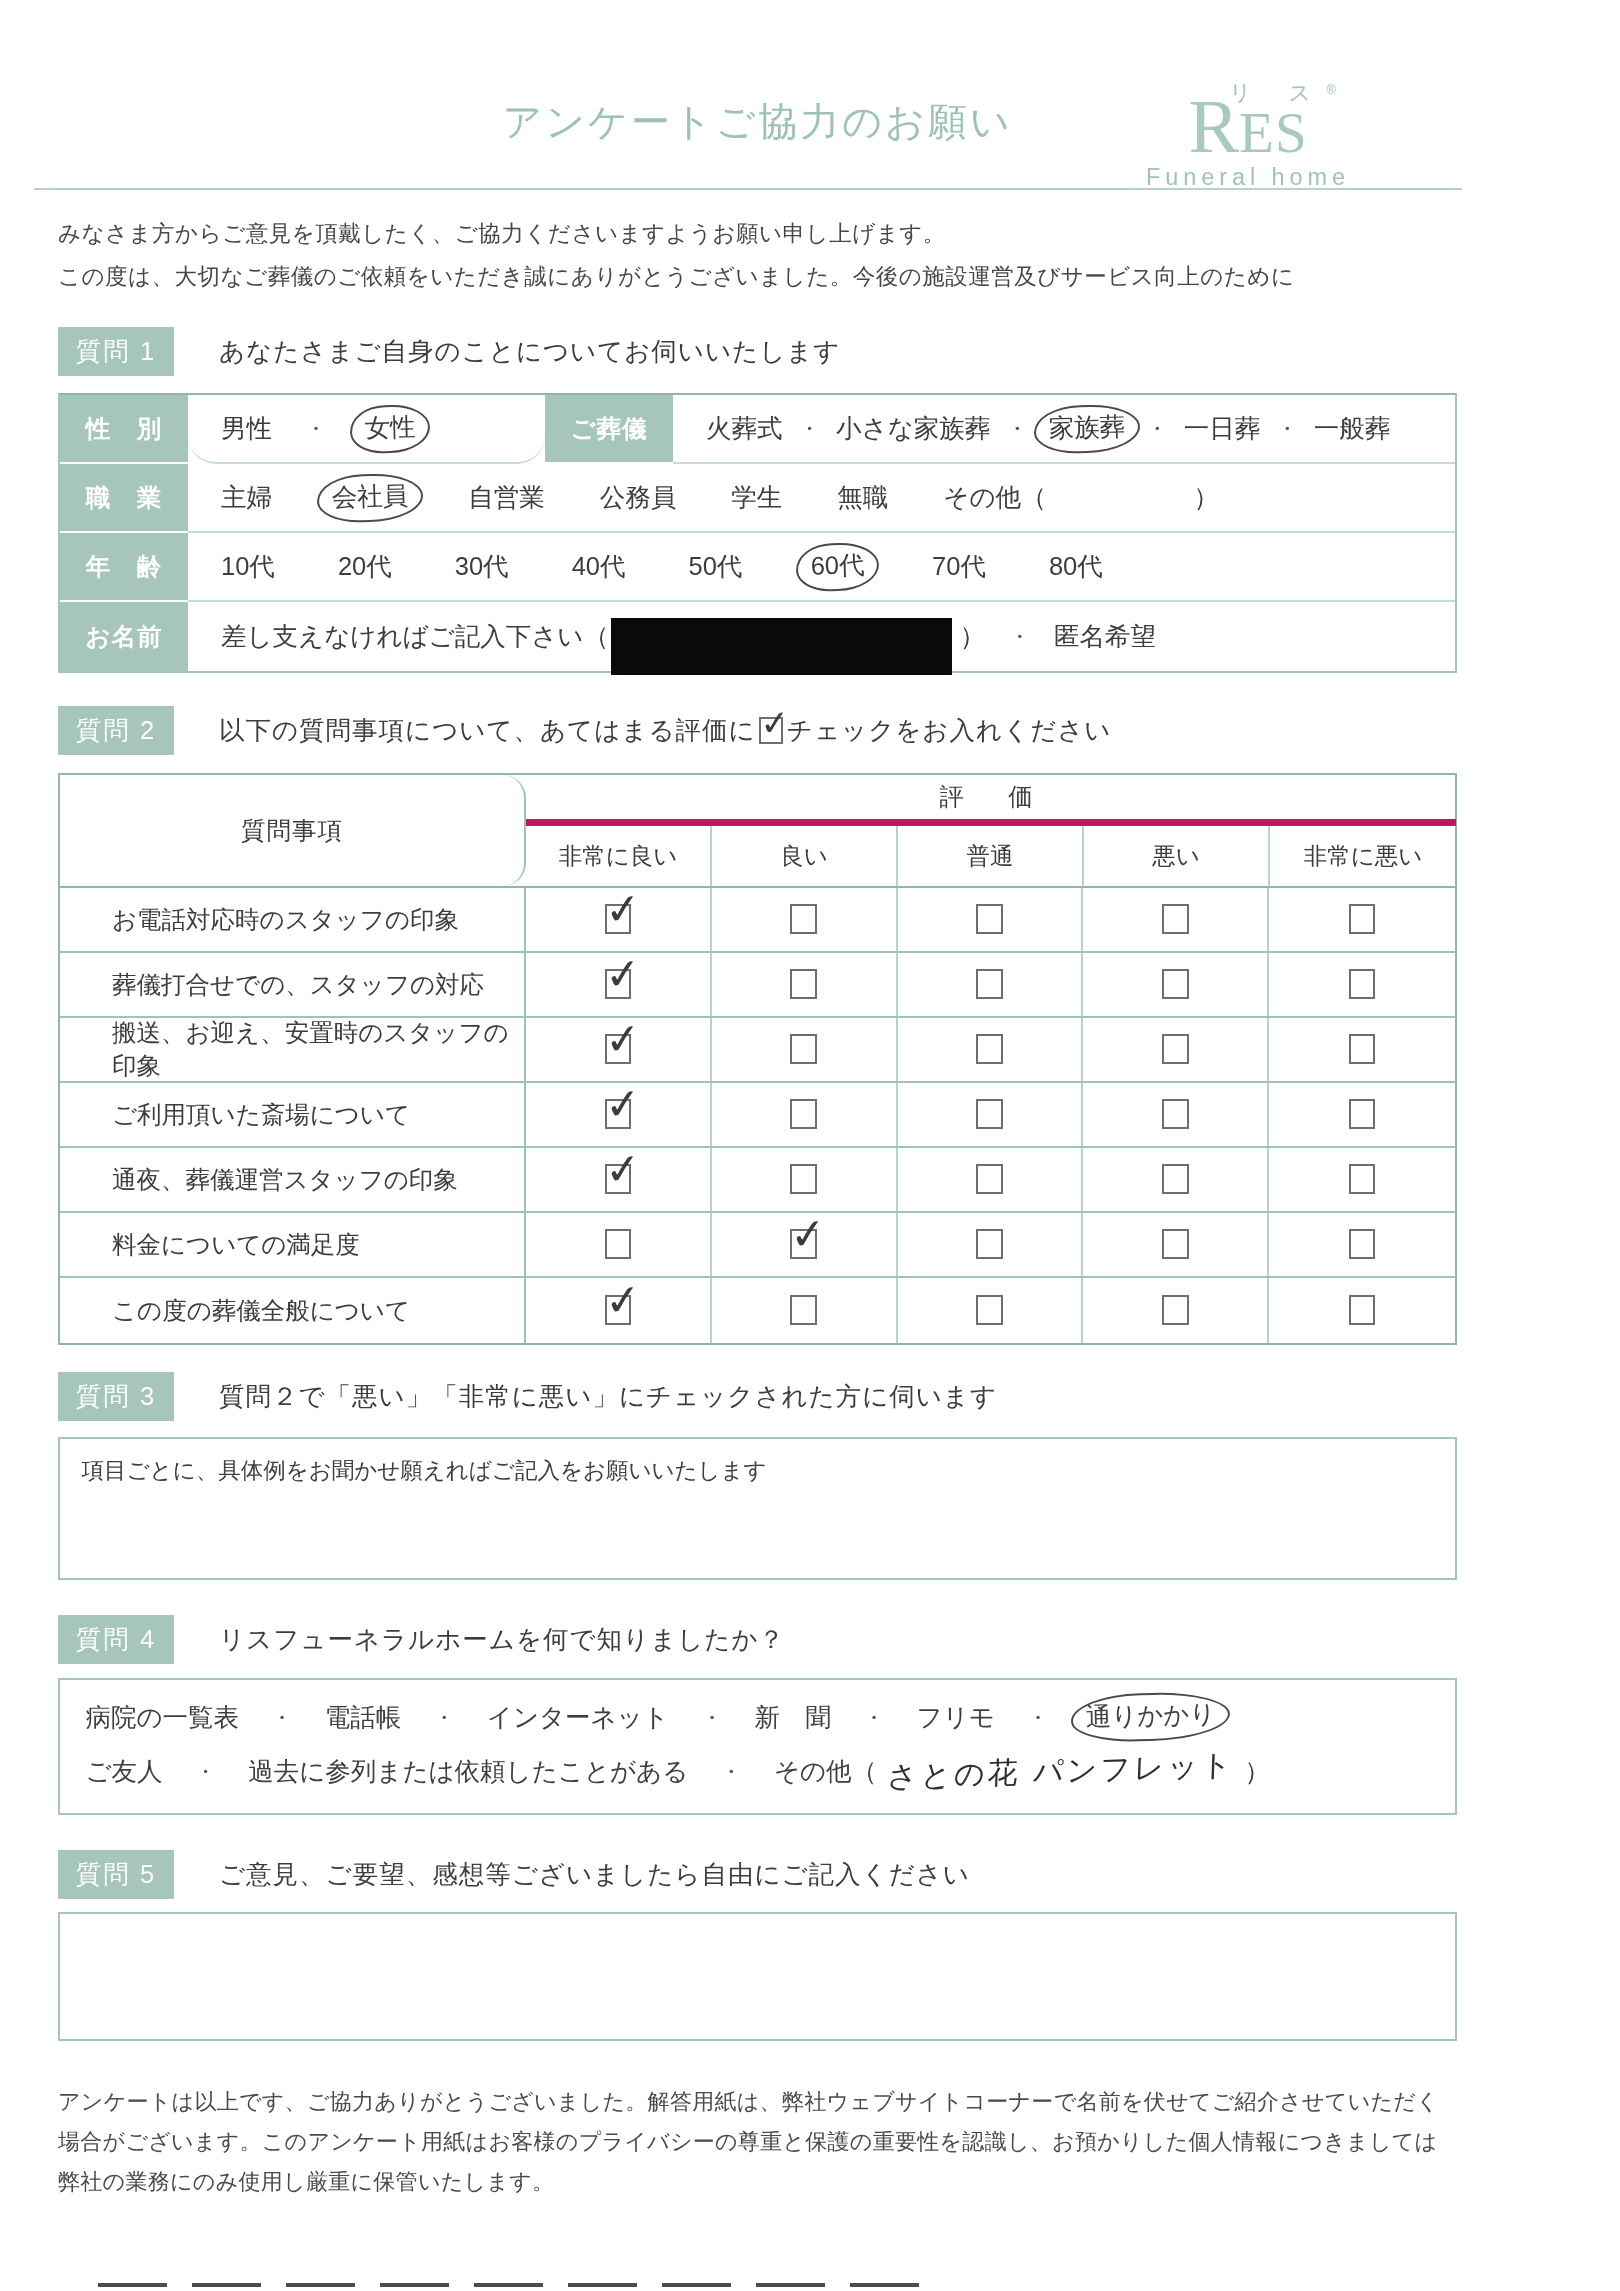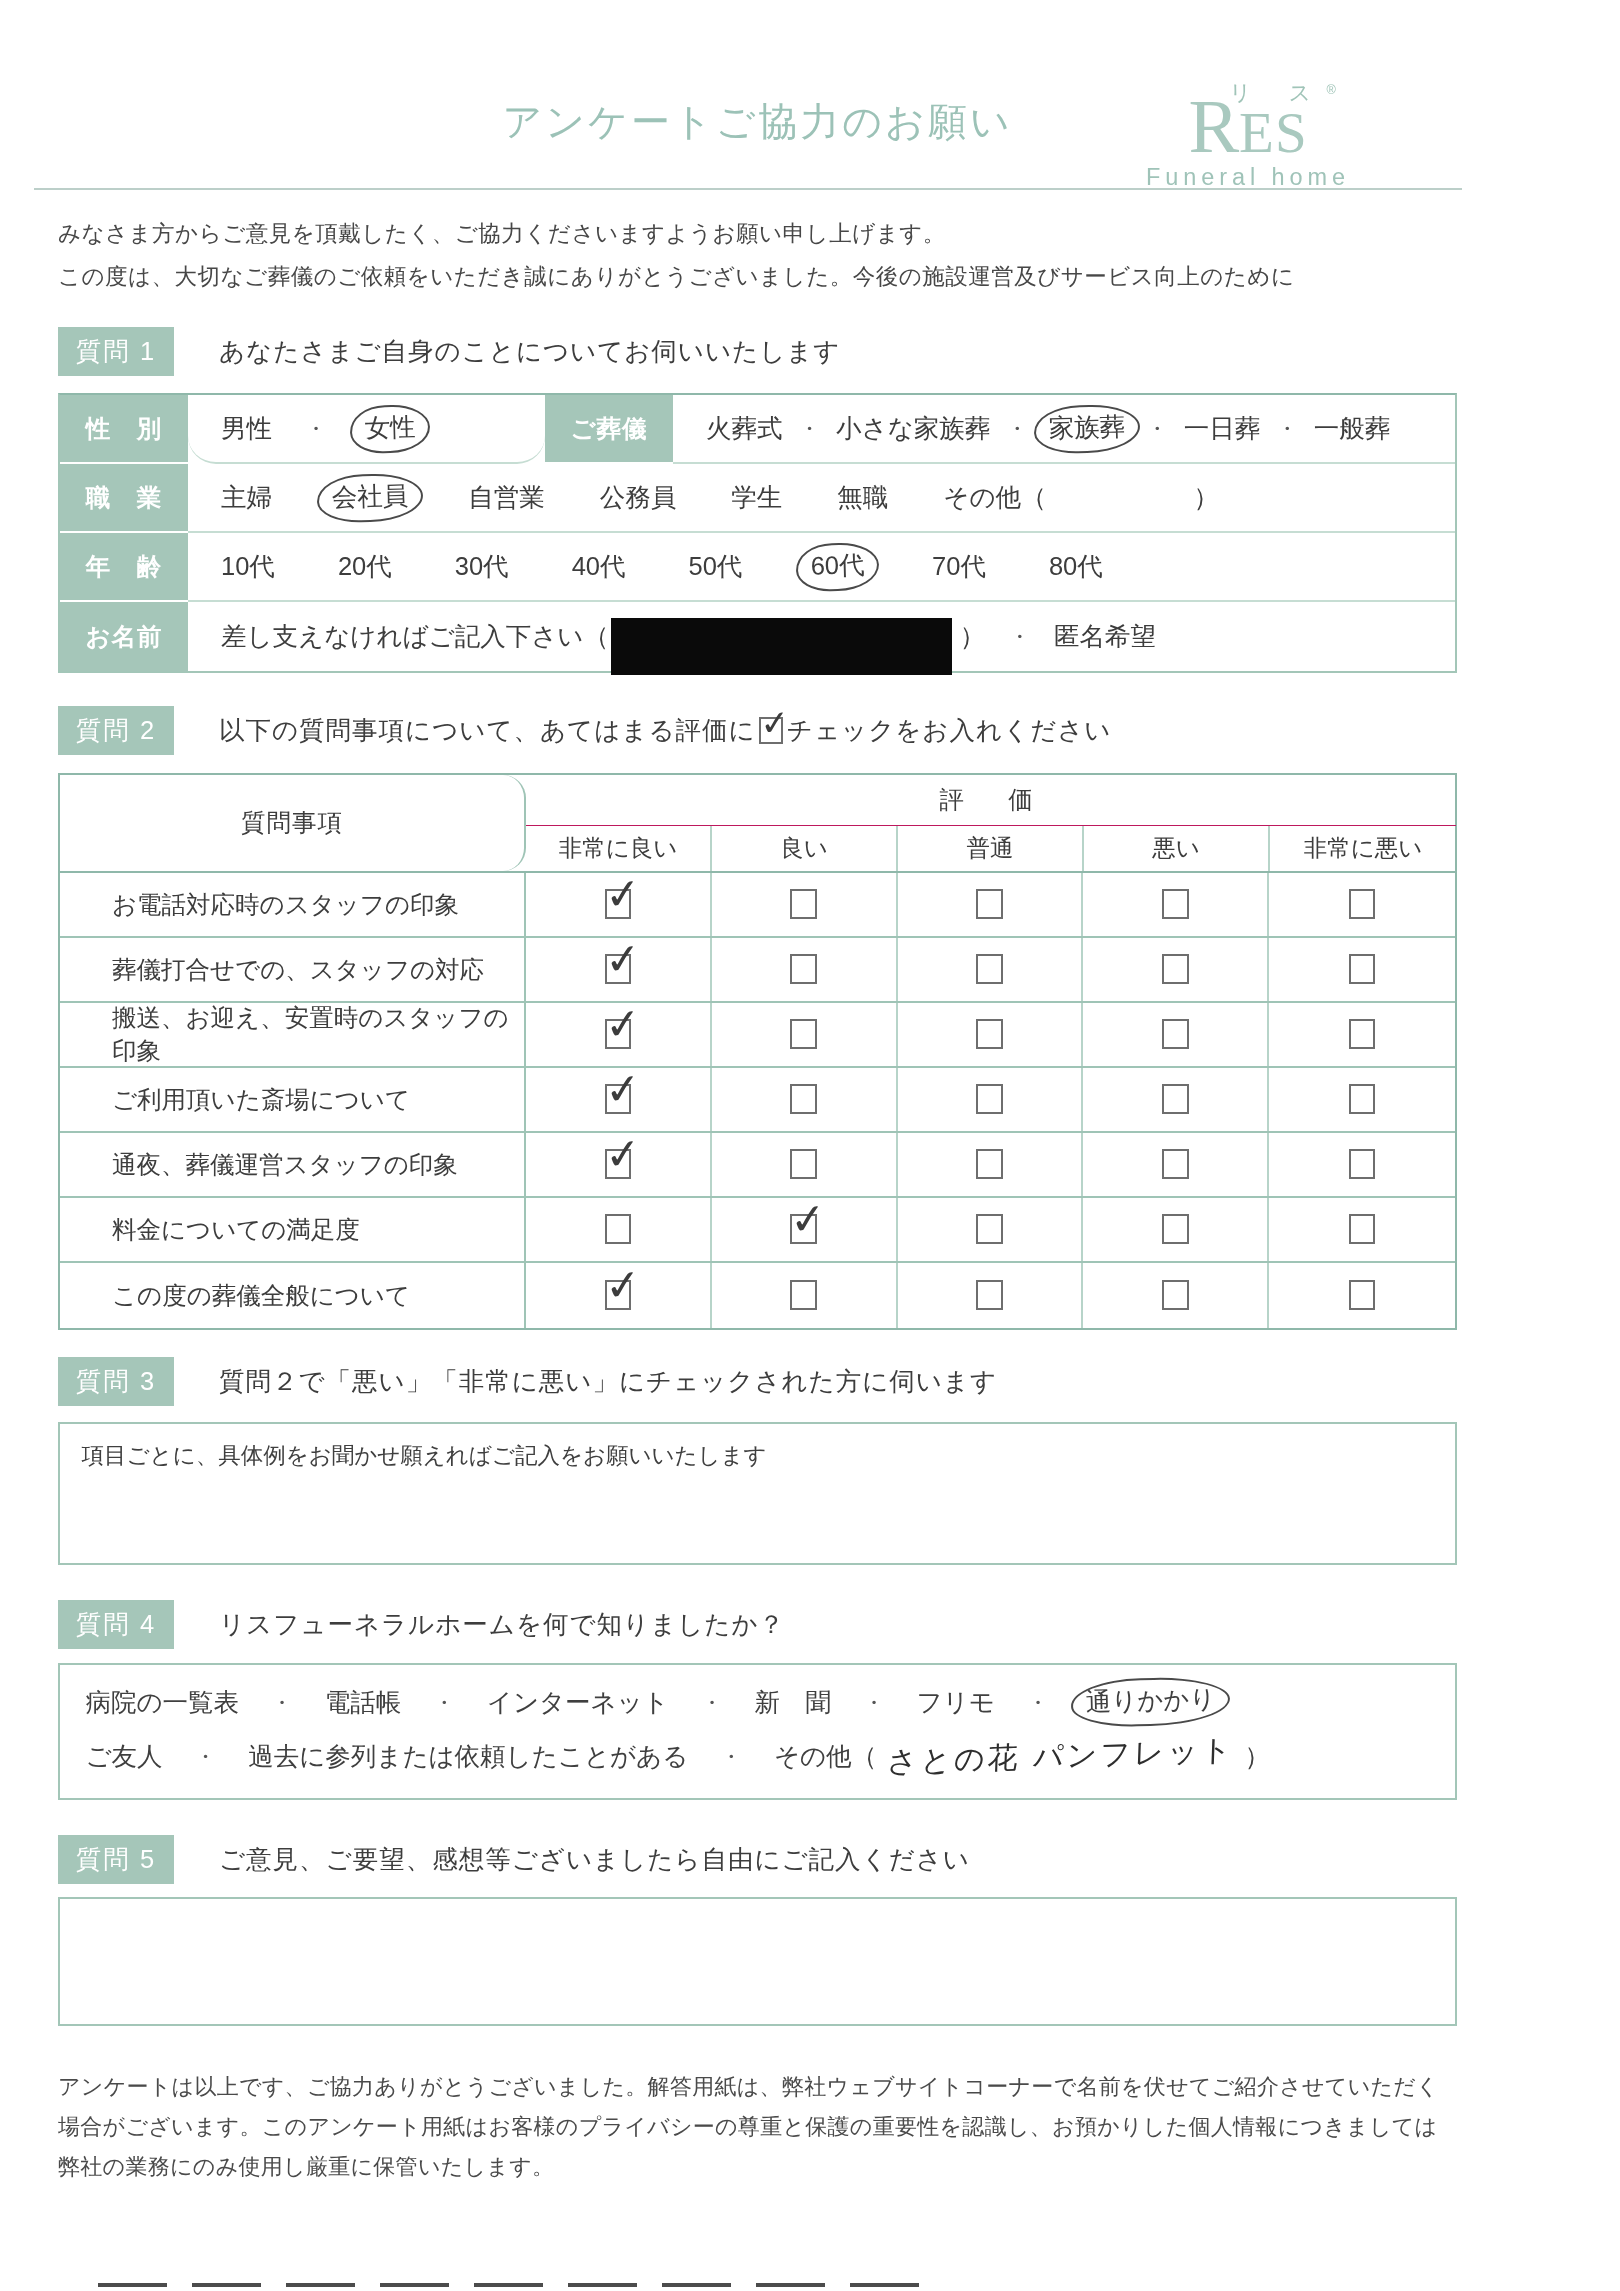--- a/index.html
+++ b/index.html
@@ -87,23 +87,23 @@
   .t2 { margin-top:17.6px; border:2px solid #8fb8aa; }
   .t2-head { display:flex; border-bottom:2.9px solid #8fb8aa; }
   .t2-qcol {
     width:466px; flex:0 0 466px; border-right:2px solid #9fc4b6;
     display:flex; align-items:center; justify-content:center;
     font-size:24.5px; letter-spacing:1px;border-radius:23px;
   }
   .t2-right { flex:1; }
   .t2-eval {
     height:51px; display:flex; align-items:center; justify-content:center;
-    font-size:24.5px; letter-spacing:9.8px; border-bottom:1px solid #be185d;
-  }
-  .t2-cols { display:flex; height:45px; }
+    font-size:24.5px; letter-spacing:9.8px; border-bottom:7px solid #be185d;
+  }
+  .t2-cols { display:flex; height:60px; }
   .t2-cols > div {
     width:186px; display:flex; align-items:center; justify-content:center;
     font-size:23.5px; border-right:2px solid #b7d4c9;
   }
   .t2-cols > div:last-child { border-right:none; }
   .t2row { display:flex; height:65px; border-bottom:2px solid #9fc4b6; }
   .t2row:last-child { border-bottom:none; }
   .t2label {
     width:466px; flex:0 0 466px; border-right:2px solid #9fc4b6;
     display:flex; align-items:center; padding-left:52px; font-size:24.5px;

